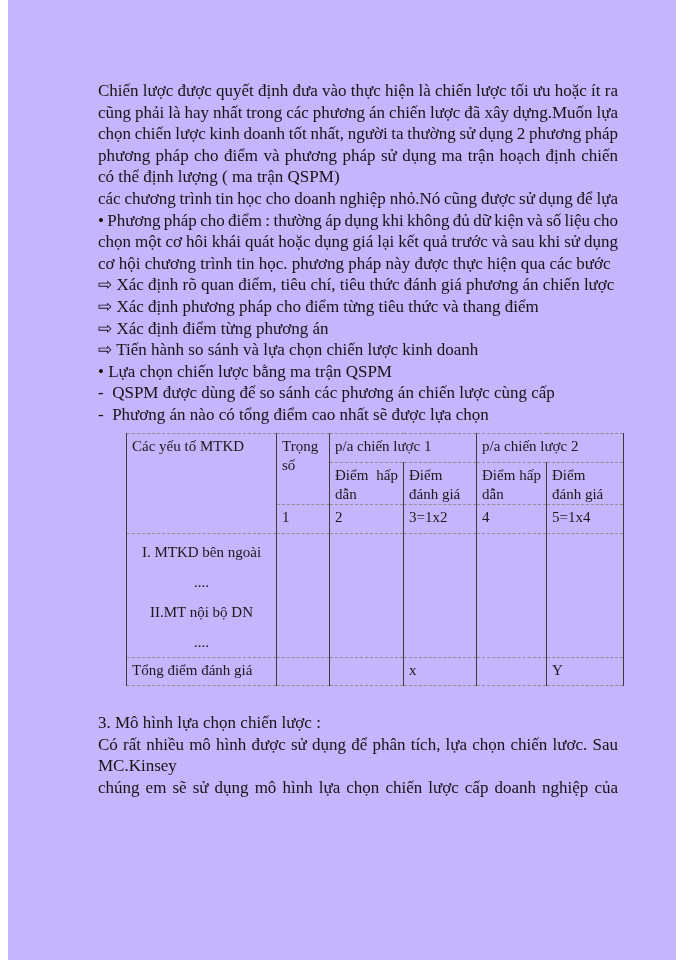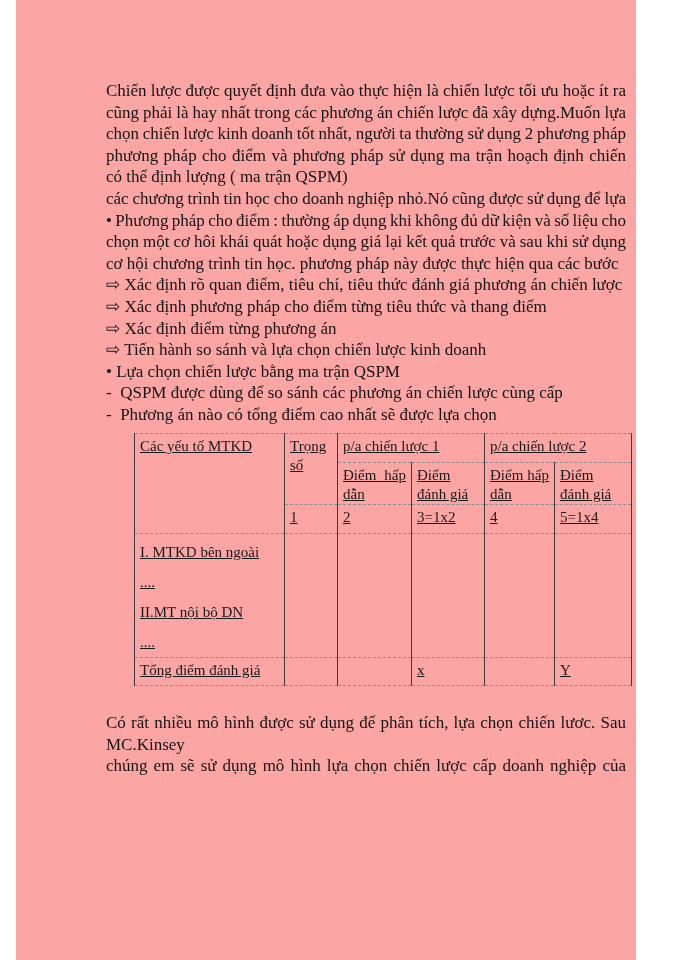--- a/index.html
+++ b/index.html
@@ -5,23 +5,23 @@
   html, body { margin: 0; padding: 0; }
   body {
     width: 700px; height: 960px;
     background: #ffffff;
     font-family: "Liberation Serif", serif;
     color: #151515;
     position: relative;
     overflow: hidden;
   }
   .page {
-    position: absolute; left: 16px; top: 0;
-    width: 620px; height: 960px;
-    background: #fca5a5;
+    position: absolute; left: 8px; top: 0;
+    width: 668px; height: 960px;
+    background: #c4b5fd;
   }
   .textblock {
     position: absolute;
     left: 90px; width: 520px;
     font-size: 17px;
     line-height: 21.6px;
   }
   #block-top    { top: 80px; }
   #block-bottom { top: 712px; }
   .ln { white-space: pre; }
@@ -45,29 +45,28 @@
     color: #1a1a1a;
   }
   table.qspm td {
     border-left: 1px solid #3c3c3c;
     border-right: 1px solid #3c3c3c;
     border-top: 1px dashed #8f8f8f;
     border-bottom: 1px dashed #8f8f8f;
     vertical-align: top;
     padding: 3px 5px 0 5px;
     overflow: hidden;
-    text-decoration: underline;
   }
   tr.r1 { height: 29px; }
   tr.r2 { height: 41px; padding-left: 10px; }
   tr.r3 { height: 29px; }
   tr.r4 { height: 110px; }
   tr.r5 { height: 28px; margin-top: 32px; }
   td.wrapjust { text-align: justify; }
-  .tcell-line { line-height: 30px; height: 30px; }
+  .tcell-line { line-height: 30px; height: 30px; text-align: center; }
 </style>
 </head>
 <body>
 
 <div class="page">
 
   <div class="textblock" id="block-top">
     <div class="ln j">Chiến lược được quyết định đưa vào thực hiện là chiến lược tối ưu hoặc ít ra</div>
     <div class="ln j">cũng phải là hay nhất trong các phương án chiến lược đã xây dựng.Muốn lựa</div>
     <div class="ln j">chọn chiến lược kinh doanh tốt nhất, người ta thường sử dụng 2 phương pháp :</div>
@@ -133,18 +132,19 @@
         <td></td>
         <td></td>
         <td>x</td>
         <td></td>
         <td>Y</td>
       </tr>
     </tbody>
   </table>
 
   <div class="textblock" id="block-bottom">
+    <div class="ln">3. Mô hình lựa chọn chiến lược :</div>
     <div class="ln j">Có rất nhiều mô hình được sử dụng để phân tích, lựa chọn chiến lươc. Sau đây,</div>
     <div class="ln">MC.Kinsey</div>
     <div class="ln j">chúng em sẽ sử dụng mô hình lựa chọn chiến lược cấp doanh nghiệp của</div>
   </div>
 
 </div>
 
 </body></html>

